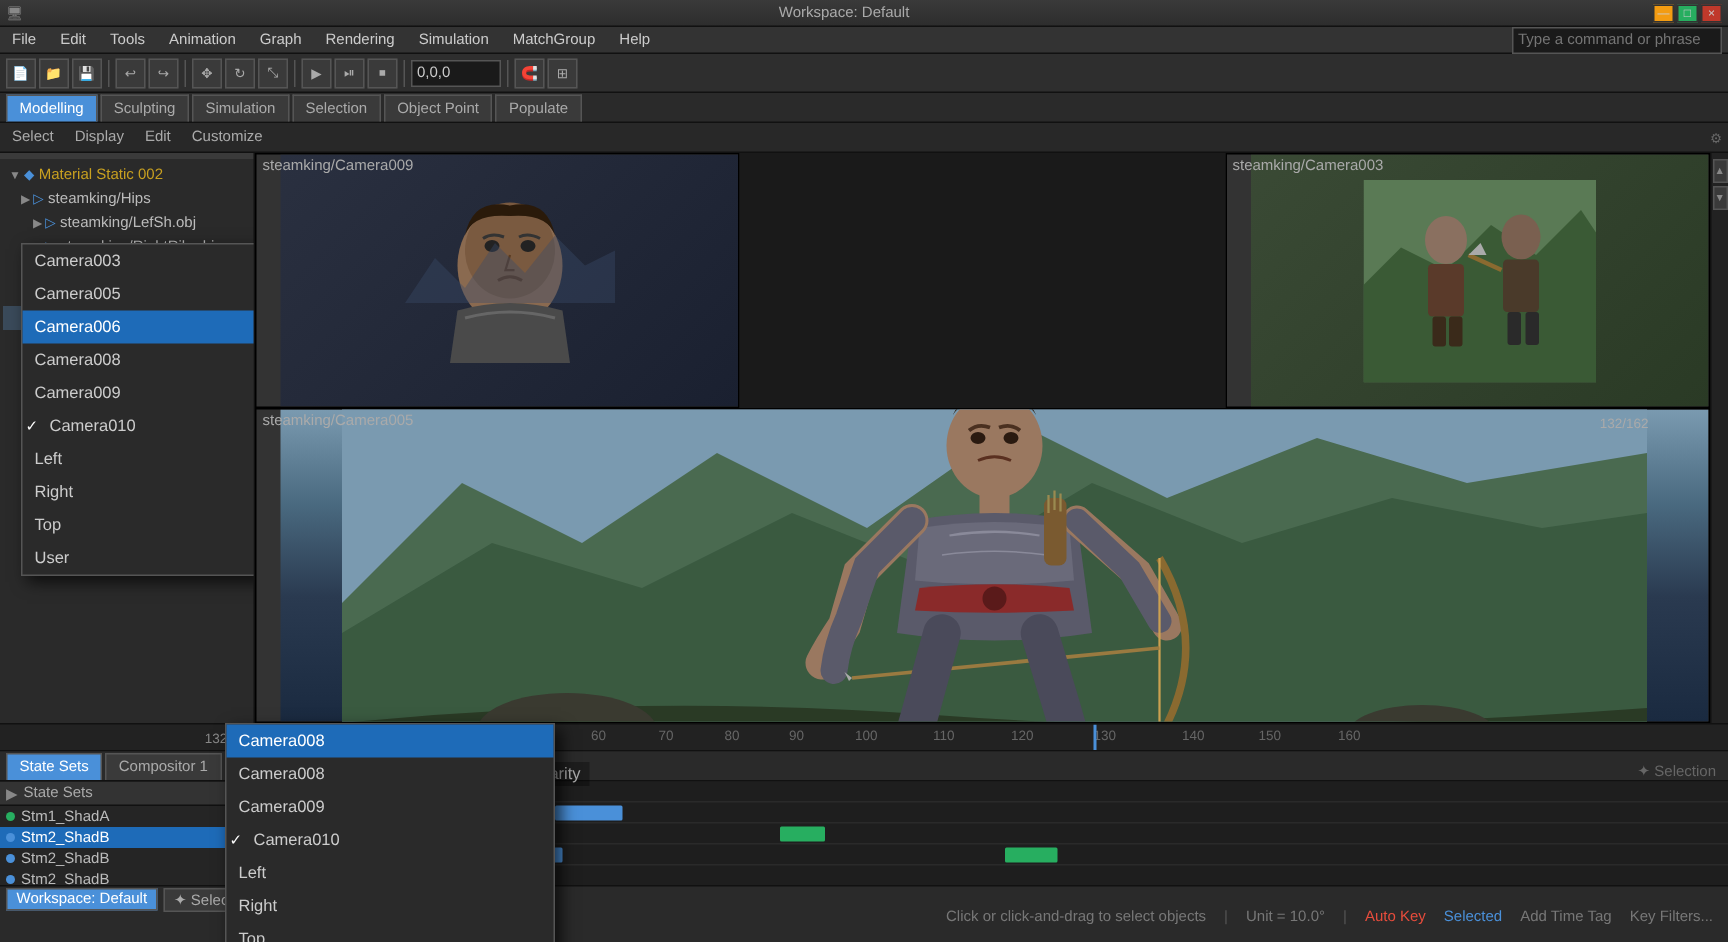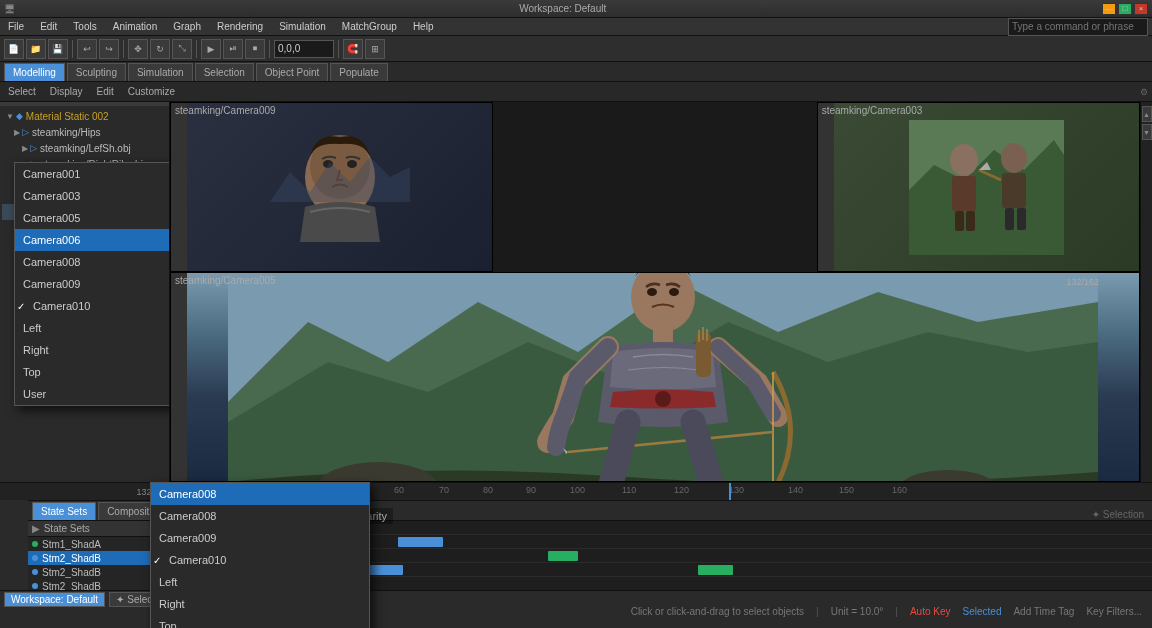--- a/index.html
+++ b/index.html
@@ -297,21 +297,20 @@
       overflow: hidden;
     }
 
     
     #bottom {
       height: 90px;
       background: #252525;
       border-top: 1px solid #111;
       display: flex;
       flex-direction: column;
-      margin-left: 28px;
     }
 
     
     #bottom-tabs {
       height: 20px;
       background: #2a2a2a;
       display: flex;
       align-items: flex-end;
       padding: 0 4px;
       gap: 2px;
@@ -552,23 +551,20 @@
       </div>
       <div class="tree-item" style="padding-left:36px;background:#3a4a5a;">
         <span class="arrow">▶</span>
         <span class="icon">▷</span>
         <span>steamking/LeftShoulder</span>
       </div>
     </div>
 
     <div id="camera-dropdown">
       <div class="cam-item">
-          <span>Camera001</span>
-        </div>
-      <div class="cam-item">
           <span>Camera003</span>
         </div>
       <div class="cam-item">
           <span>Camera005</span>
         </div>
       <div class="cam-item selected">
           <span>Camera006</span>
         </div>
       <div class="cam-item">
           <span>Camera008</span>

